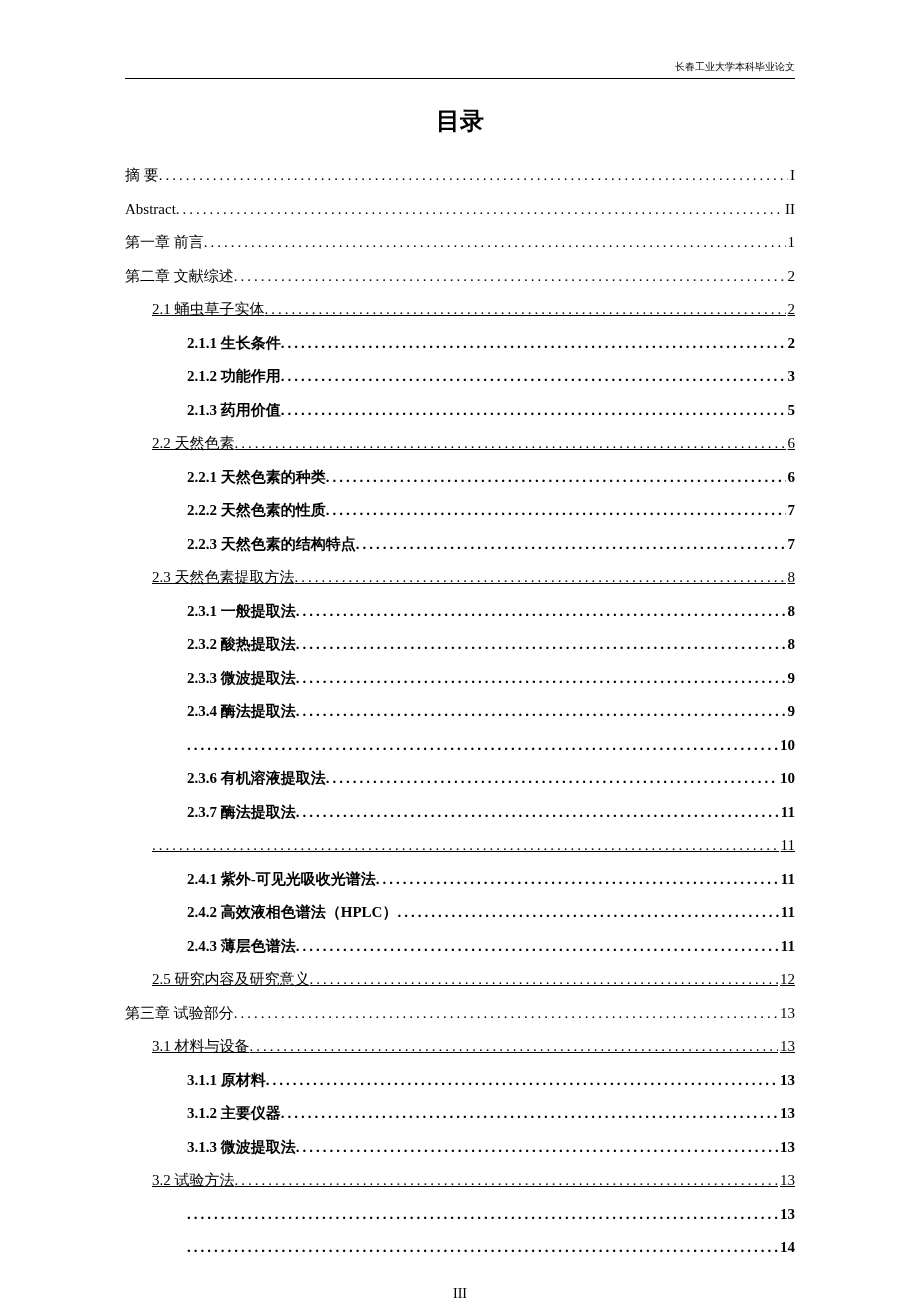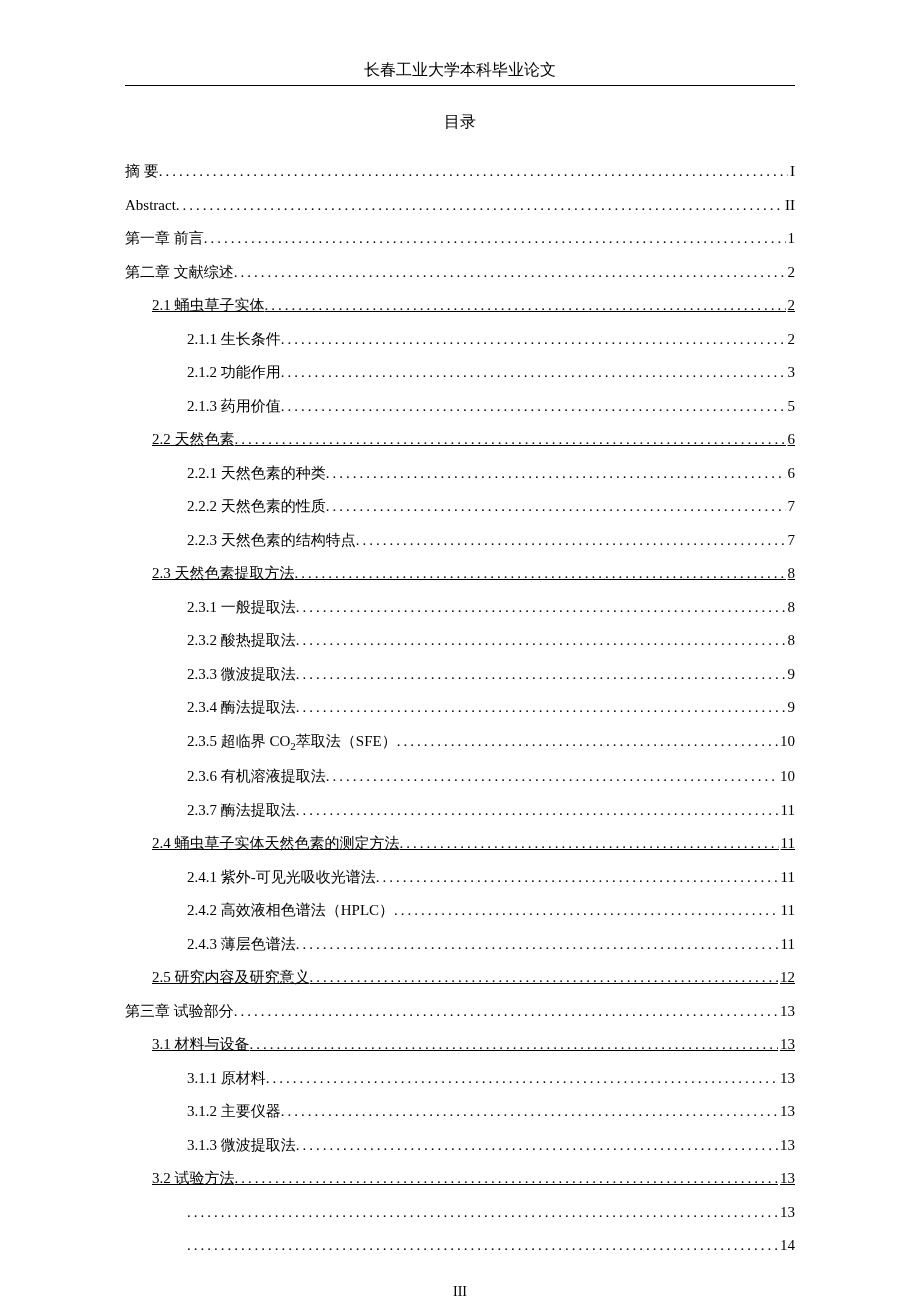--- a/index.html
+++ b/index.html
@@ -10,32 +10,32 @@
     body {
       background: #ffffff;
       font-family: "SimSun", "宋体", serif;
       font-size: 15px;
       color: #000;
       width: 920px;
       margin: 0 auto;
       padding: 60px 125px 40px 125px;
     }
     .header-text {
-      text-align: center;
-      font-size: 16px;
+      text-align: right;
+      font-size: 10px;
       margin-bottom: 4px;
     }
     .header-line {
       border-bottom: 1px solid #000;
       margin-bottom: 26px;
     }
     .title {
       text-align: center;
-      font-size: 16px;
-      font-weight: normal;
+      font-size: 24px;
+      font-weight: bold;
       font-family: "SimHei", "黑体", sans-serif;
       margin-bottom: 28px;
     }
     .toc-line {
       display: flex;
       align-items: baseline;
       margin-bottom: 12.5px;
       line-height: 1.4;
     }
     .toc-label {
@@ -47,21 +47,21 @@
       letter-spacing: 3px;
       white-space: nowrap;
       font-family: "SimSun", serif;
     }
     .toc-page {
       white-space: nowrap;
       margin-left: 2px;
     }
     .level-0 { padding-left: 0; text-align: center; }
     .level-1 { padding-left: 27px; text-decoration: underline; }
-    .level-2 { padding-left: 62px; }
+    .level-2 { padding-left: 62px; font-weight: bold; }
     .sub {
       font-size: 11px;
       vertical-align: sub;
     }
     .footer {
       text-align: center;
       font-size: 14px;
       margin-top: 28px;
     }
   </style>
@@ -153,36 +153,34 @@
       <span class="toc-label">2.3.3 微波提取法 </span>
       <span class="toc-dots">........................................................................................................................................................................................................</span>
       <span class="toc-page"> 9</span>
     </div>
     <div class="toc-line level-2">
       <span class="toc-label">2.3.4 酶法提取法 </span>
       <span class="toc-dots">........................................................................................................................................................................................................</span>
       <span class="toc-page"> 9</span>
     </div>
     <div class="toc-line level-2">
-      <span class="toc-label">2.3.5 超临界 CO<span class="sub">2</span>萃取法（SFE） </span>
       <span class="toc-dots">........................................................................................................................................................................................................</span>
       <span class="toc-page"> 10</span>
     </div>
     <div class="toc-line level-2">
       <span class="toc-label">2.3.6 有机溶液提取法 </span>
       <span class="toc-dots">........................................................................................................................................................................................................</span>
       <span class="toc-page"> 10</span>
     </div>
     <div class="toc-line level-2">
       <span class="toc-label">2.3.7 酶法提取法 </span>
       <span class="toc-dots">........................................................................................................................................................................................................</span>
       <span class="toc-page"> 11</span>
     </div>
     <div class="toc-line level-1">
-      <span class="toc-label">2.4 蛹虫草子实体天然色素的测定方法 </span>
       <span class="toc-dots">........................................................................................................................................................................................................</span>
       <span class="toc-page"> 11</span>
     </div>
     <div class="toc-line level-2">
       <span class="toc-label">2.4.1 紫外-可见光吸收光谱法 </span>
       <span class="toc-dots">........................................................................................................................................................................................................</span>
       <span class="toc-page"> 11</span>
     </div>
     <div class="toc-line level-2">
       <span class="toc-label">2.4.2 高效液相色谱法（HPLC） </span>

